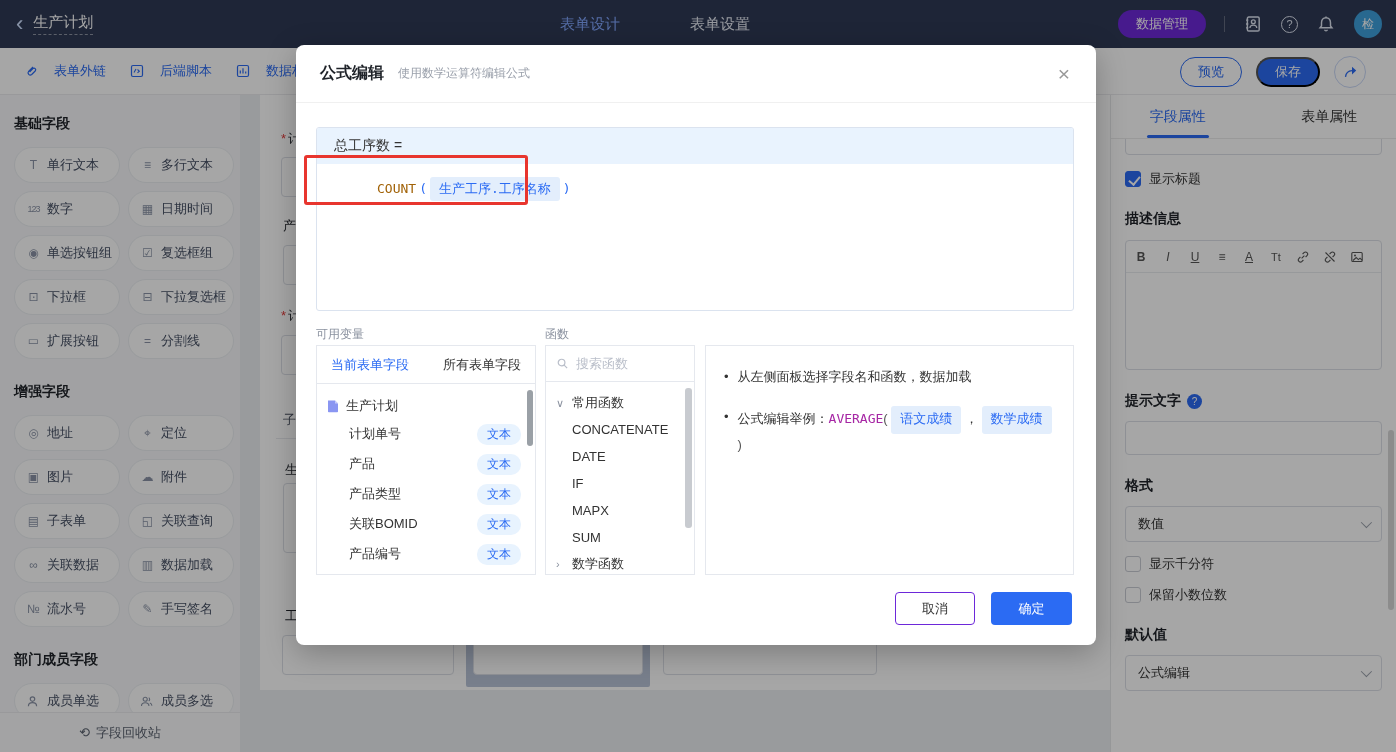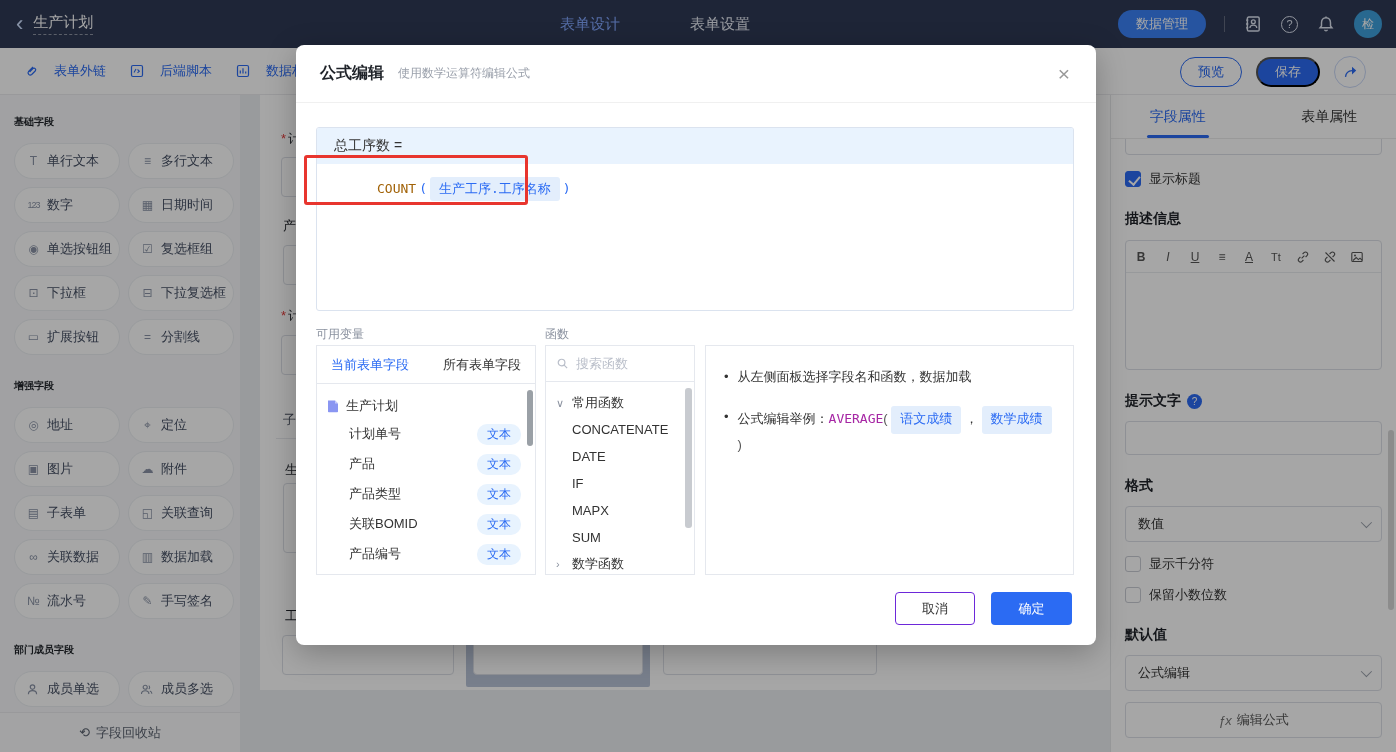--- a/index.html
+++ b/index.html
@@ -9,37 +9,37 @@
 
   
   .topbar { position:absolute; left:0; top:0; width:1396px; height:48px; background:#2f3a55; display:flex; align-items:center; }
   .back { color:#cfe0ff; font-size:22px; margin:0 10px 0 16px; line-height:1; cursor:pointer; }
   .app-title { color:#fff; font-size:15px; border-bottom:1px dashed rgba(255,255,255,.45); padding-bottom:2px; }
   .top-tabs { position:absolute; left:560px; top:0; height:48px; display:flex; align-items:center; gap:70px; }
   .top-tab { font-size:15px; cursor:pointer; }
   .top-tab.active { color:#82a7ff; }
   .top-tab.inactive { color:#e8ecf5; }
   .top-right { position:absolute; right:14px; top:0; height:48px; display:flex; align-items:center; gap:18px; }
-  .pill-green { background:#3b82f6; color:#fff; height:28px; padding:4px 18px; border-radius:14px; display:flex; align-items:center; font-size:13px; cursor:pointer; }
+  .pill-green { background:#6d28d9; color:#fff; height:28px; padding:4px 18px; border-radius:14px; display:flex; align-items:center; font-size:13px; cursor:pointer; }
   .tb-divider { width:1px; height:16px; background:rgba(255,255,255,.25); }
   .tb-icon { width:20px; height:20px; display:flex; align-items:center; justify-content:center; cursor:pointer; }
   .help-circle { width:17px; height:17px; border:1.4px solid #dfe5f2; border-radius:50%; color:#dfe5f2; font-size:11px; display:flex; align-items:center; justify-content:center; cursor:pointer; }
   .avatar { width:28px; height:28px; border-radius:50%; background:#3ea0dc; color:#fff; font-size:12px; display:flex; align-items:center; justify-content:center; cursor:pointer; }
 
   
   .toolbar { position:absolute; left:0; top:48px; width:1396px; height:47px; background:#fff; border-bottom:1px solid #ececee; display:flex; align-items:center; }
   .tool-item { display:flex; align-items:center; gap:16px; color:#2b6bf3; font-size:13px; margin-left:24px; cursor:pointer; }
   .toolbar-right { position:absolute; right:30px; top:0; height:47px; display:flex; align-items:center; gap:14px; }
   .btn-preview { height:30px; padding:0 17px; border:1px solid #2b6bf3; color:#2b6bf3; border-radius:16px; background:#fff; display:flex; align-items:center; font-size:13px; cursor:pointer; }
   .btn-save { height:30px; padding:0 17px; border-radius:16px; background:#2b6bf3; color:#fff; display:flex; align-items:center; font-size:13px; cursor:pointer; }
   .btn-share { width:32px; height:32px; border-radius:50%; border:1px solid #c9d7f5; display:flex; align-items:center; justify-content:center; cursor:pointer; background:#fff; }
 
   
   .sidebar { position:absolute; left:0; top:95px; width:240px; height:657px; background:#f7f8fa; padding:20px 14px 0; overflow:hidden; }
-  .sec-title { font-size:10px; font-weight:bold; color:#1f2329; margin-bottom:14px; }
+  .sec-title { font-size:14px; font-weight:bold; color:#1f2329; margin-bottom:14px; }
   .field-grid { display:grid; grid-template-columns:106px 106px; gap:8px; margin-bottom:24px; }
   .field-pill { height:36px; border-radius:18px; background:#fff; border:1px solid #ebeef2; display:flex; align-items:center; padding-left:11px; gap:6px; color:#454f63; font-size:13px; cursor:pointer; white-space:nowrap; overflow:hidden; }
   .field-pill .fi { color:#8a93a6; font-size:12px; width:15px; text-align:center; flex:none; }
   .field-pill .fi.num { font-size:9px; letter-spacing:-1px; }
   .recycle-bar { position:absolute; left:0; bottom:0; width:240px; height:40px; background:#fafbfc; border-top:1px solid #ececee; display:flex; align-items:center; justify-content:center; gap:6px; color:#5c6370; cursor:pointer; }
   .side-scroll { position:absolute; left:244px; top:105px; width:8px; height:565px; border-radius:4px; background:#9aa0a6; }
 
   
   .canvas { position:absolute; left:240px; top:95px; width:870px; height:657px; background:#eceef1; }
   .form-card { position:absolute; left:20px; top:0; width:850px; height:595px; background:#fff; }
@@ -393,24 +393,20 @@
     <div class="cb-row">
       <span class="cb"></span>
       <span>保留小数位数</span>
     </div>
 
     <div class="p-label">默认值</div>
     <div class="select">
       <span>公式编辑</span>
       <span class="chev"></span>
     </div>
-    <button class="fx-btn">
-      <span class="fx-g">ƒx</span>
-      <span>编辑公式</span>
-    </button>
   </div>
   <div class="props-scroll"></div>
 
   <div class="overlay"></div>
 
   <div class="modal">
     <div class="m-head">
       <span class="m-title">公式编辑</span>
       <span class="m-sub">使用数学运算符编辑公式</span>
     </div>

